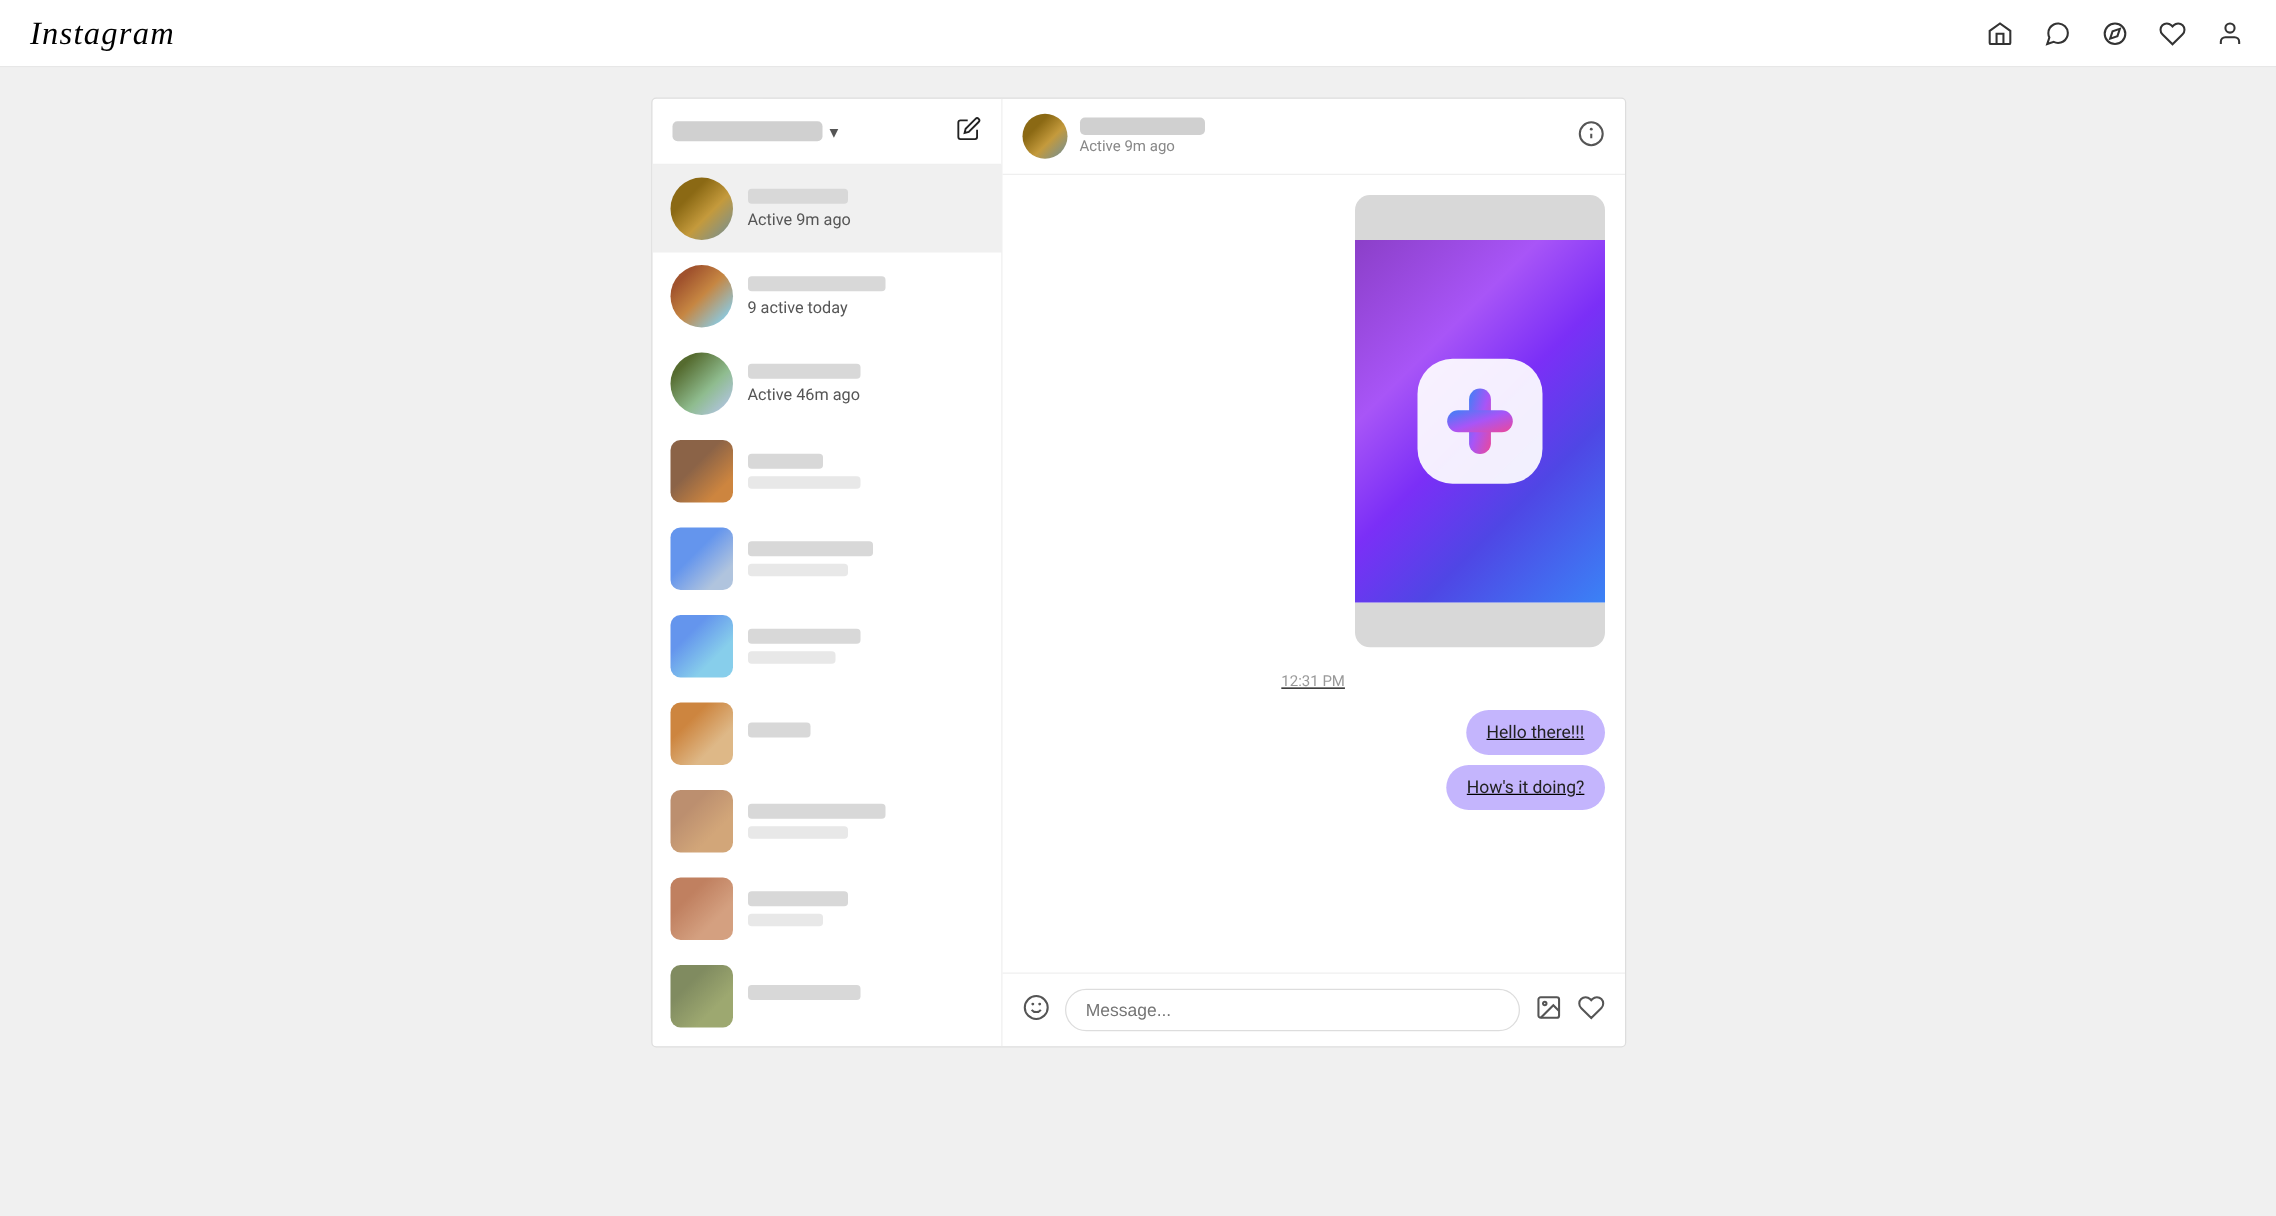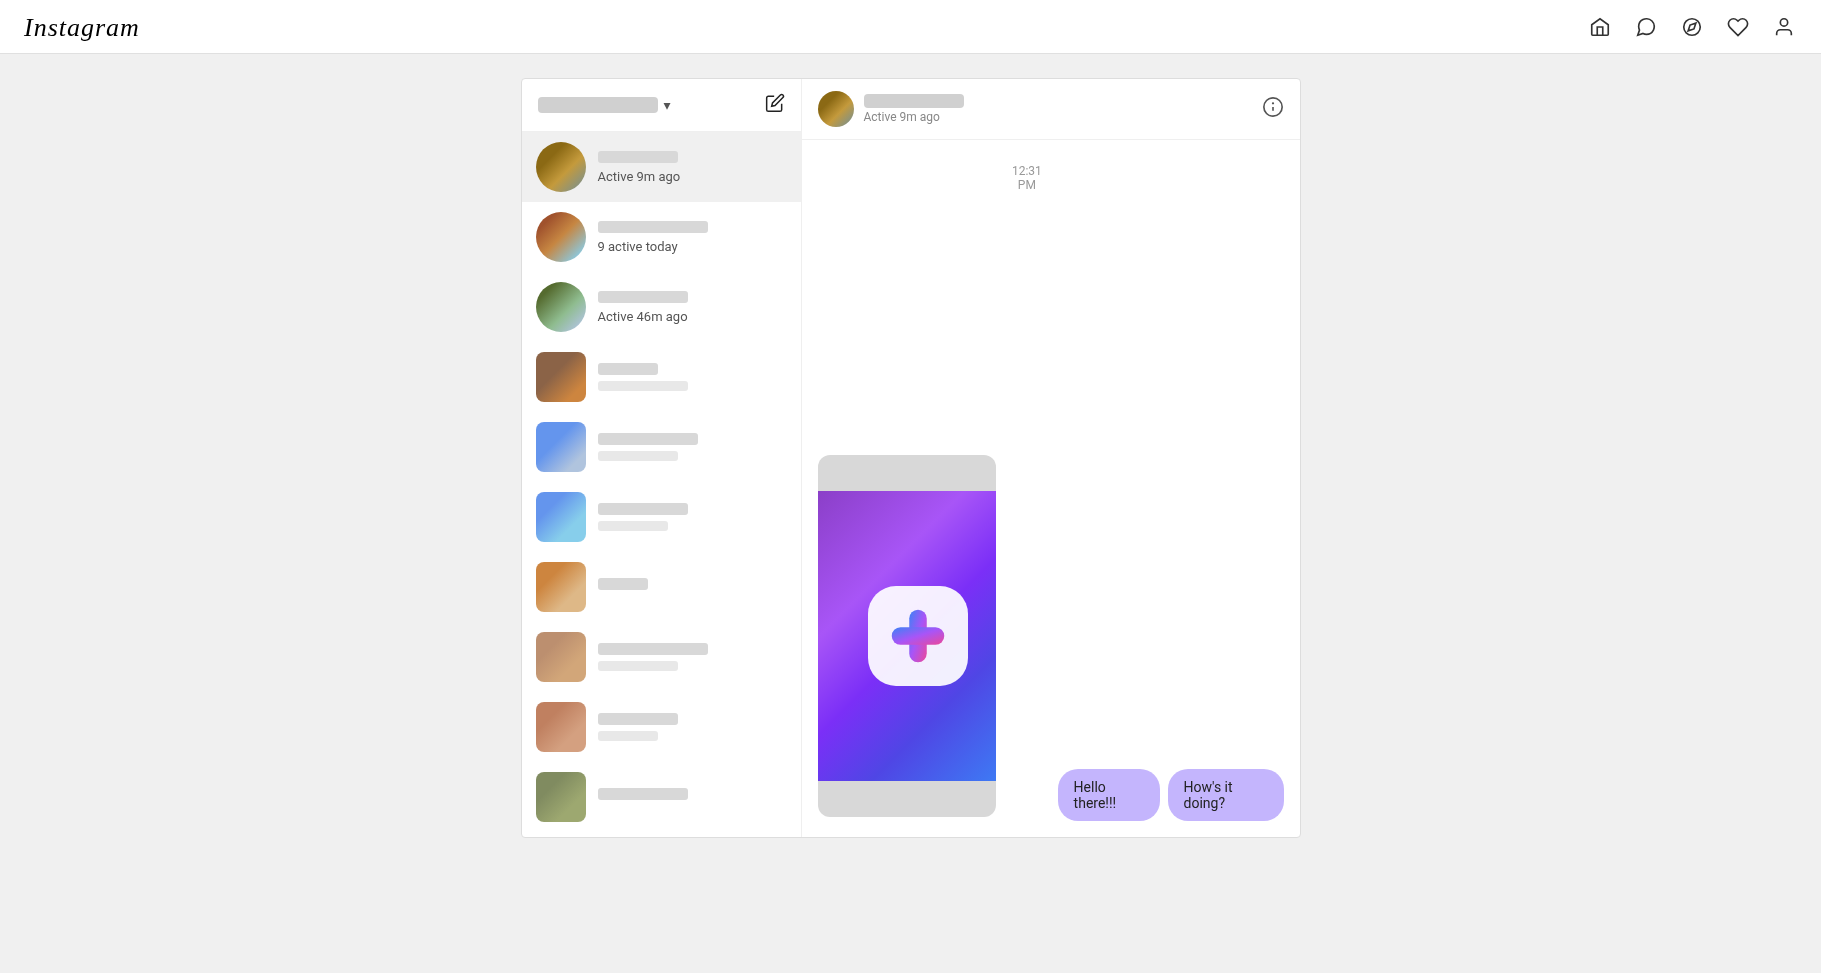--- a/index.html
+++ b/index.html
@@ -226,21 +226,23 @@
       color: #888;
       margin-top: 2px;
     }
     .info-icon { color: #555; cursor: pointer; }
 
     .dm-chat-messages {
       flex: 1;
       overflow-y: auto;
       padding: 16px;
       display: flex;
+      flex-direction: column;
       gap: 8px;
+      text-decoration: underline;
     }
 
     
     .media-card {
       align-self: flex-end;
       width: 200px;
       border-radius: 12px;
       overflow: hidden;
       margin-bottom: 4px;
     }
@@ -531,16 +533,41 @@
 
         <div class="timestamp">12:31 PM</div>
 
         <div class="message-bubble-right">Hello there!!!</div>
 
 
         <div class="message-bubble-right">How's it doing?</div>
 
       </div>
 
+      <div class="dm-chat-input">
+        <span class="emoji-icon">
+          <svg viewBox="0 0 24 24" width="22" height="22" fill="none" stroke="currentColor" stroke-width="1.8">
+            <circle cx="12" cy="12" r="10"></circle>
+            <path d="M8 14s1.5 2 4 2 4-2 4-2"></path>
+            <line x1="9" y1="9" x2="9.01" y2="9" stroke-width="2.5" stroke-linecap="round"></line>
+            <line x1="15" y1="9" x2="15.01" y2="9" stroke-width="2.5" stroke-linecap="round"></line>
+          </svg>
+        </span>
+        <input type="text" class="message-input" placeholder="Message..." style="">
+        <div class="input-actions">
+          <span class="img-icon">
+            <svg viewBox="0 0 24 24" width="22" height="22" fill="none" stroke="currentColor" stroke-width="1.8">
+              <rect x="3" y="3" width="18" height="18" rx="2"></rect>
+              <circle cx="8.5" cy="8.5" r="1.5"></circle>
+              <polyline points="21 15 16 10 5 21"></polyline>
+            </svg>
+          </span>
+          <span class="heart-icon">
+            <svg viewBox="0 0 24 24" width="22" height="22" fill="none" stroke="currentColor" stroke-width="1.8">
+              <path d="M20.84 4.61a5.5 5.5 0 00-7.78 0L12 5.67l-1.06-1.06a5.5 5.5 0 00-7.78 7.78l1.06 1.06L12 21.23l7.78-7.78 1.06-1.06a5.5 5.5 0 000-7.78z"></path>
+            </svg>
+          </span>
+        </div>
+      </div>
 
     </div>
   </div>
 </div>
 
 </body></html>

